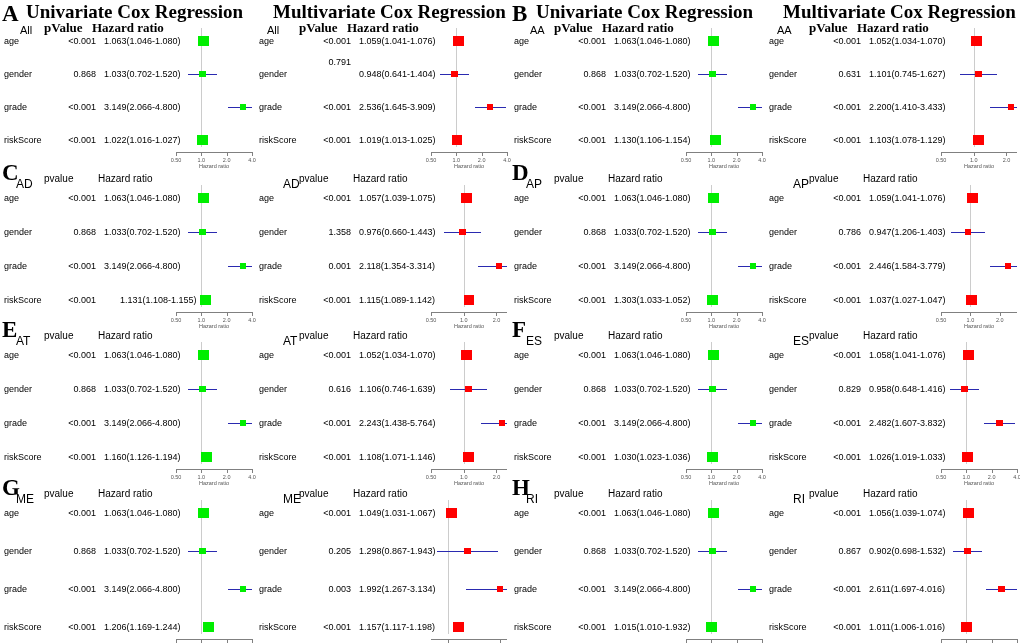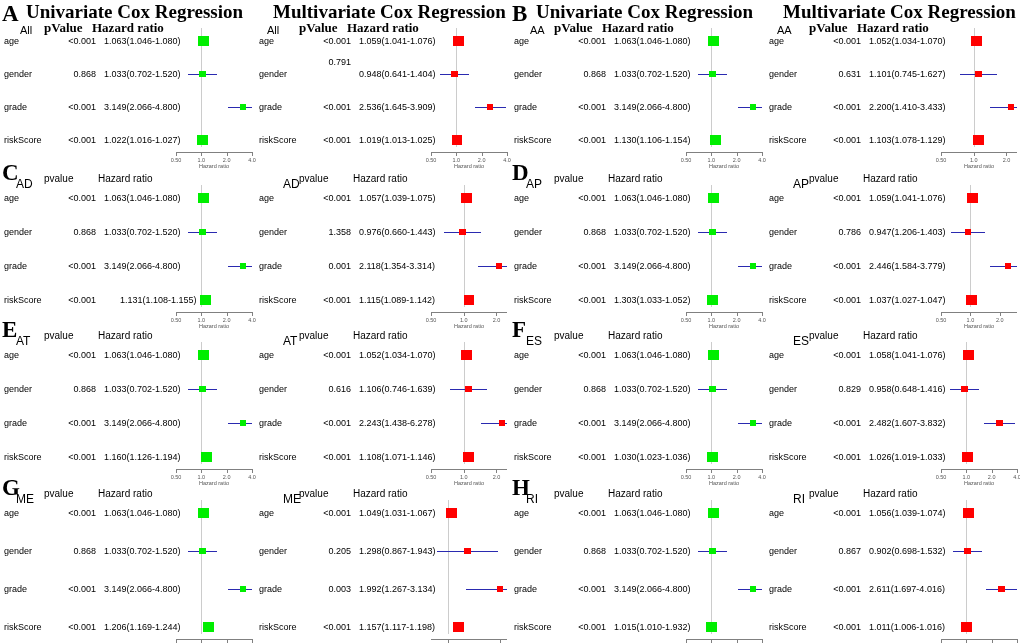--- a/index.html
+++ b/index.html
@@ -356,21 +356,21 @@
     <div class="hr" style="left: 359px; top: 350px;">1.052(1.034-1.070)</div>
     <div class="ci" style="left: 465.31px; top: 355px; width: 1.6161px;"></div>
     <div class="marker multi" style="left: 460.719px; top: 349.594px; width: 10.8118px; height: 10.8118px;"></div>
     <div class="rowlabel" style="left: 259px; top: 384px;">gender</div>
     <div class="pval" style="left: 289px; top: 384px; width: 62px;">0.616</div>
     <div class="hr" style="left: 359px; top: 384px;">1.106(0.746-1.639)</div>
     <div class="ci" style="left: 449.894px; top: 389px; width: 37.1688px;"></div>
     <div class="marker multi" style="left: 465.154px; top: 385.665px; width: 6.67086px; height: 6.67086px;"></div>
     <div class="rowlabel" style="left: 259px; top: 418px;">grade</div>
     <div class="pval" style="left: 289px; top: 418px; width: 62px;">&lt;0.001</div>
-    <div class="hr" style="left: 359px; top: 418px;">2.243(1.438-6.278)</div>
+    <div class="hr" style="left: 359px; top: 418px;">2.243(1.438-5.764)</div>
     <div class="ci" style="left: 480.885px; top: 423px; width: 26.1152px;"></div>
     <div class="marker multi" style="left: 498.823px; top: 419.945px; width: 6.10927px; height: 6.10927px;"></div>
     <div class="rowlabel" style="left: 259px; top: 452px;">riskScore</div>
     <div class="pval" style="left: 289px; top: 452px; width: 62px;">&lt;0.001</div>
     <div class="hr" style="left: 359px; top: 452px; text-align: right;">1.108(1.071-1.146)</div>
     <div class="ci" style="left: 466.97px; top: 457px; width: 3.19618px;"></div>
     <div class="marker multi" style="left: 463.26px; top: 451.686px; width: 10.6277px; height: 10.6277px;"></div>
     <div class="axis" style="left: 431px; top: 469px; width: 76px; height: 18px;">
       <div class="bar"></div>
       <div class="tick" style="left: 0px;"></div>

